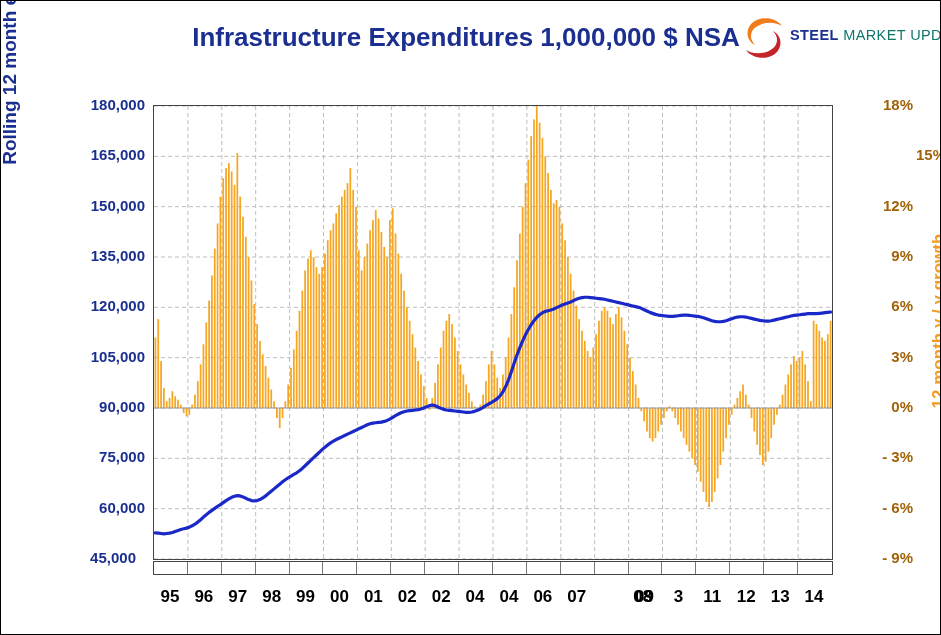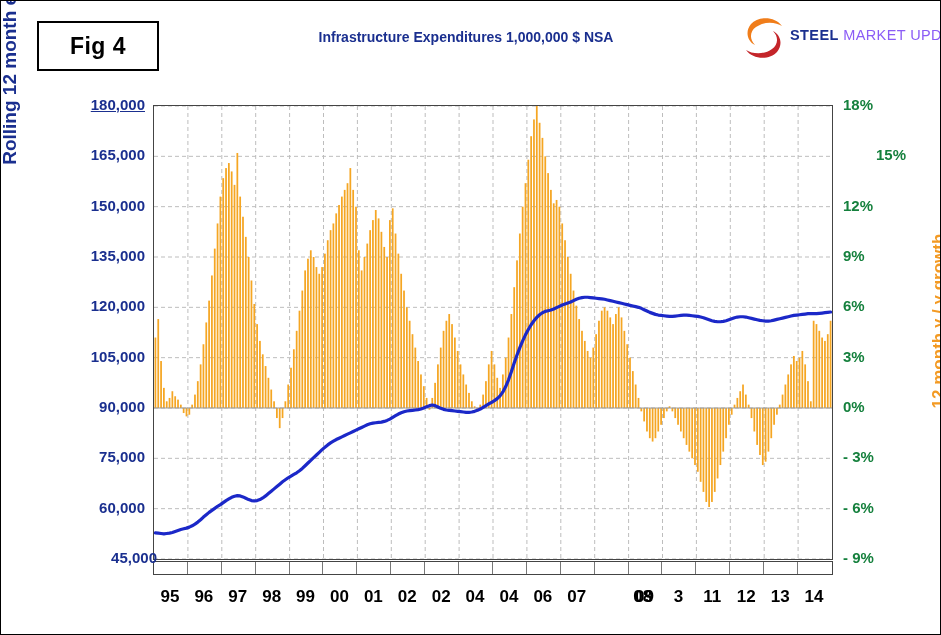--- a/index.html
+++ b/index.html
@@ -40,21 +40,21 @@
     letter-spacing: 0.5px;
   }
 
   .chart-title {
     position: absolute;
     left: 175px;
     top: 22px;
     width: 580px;
     text-align: center;
     color: #1a2f8f;
-    font-size: 14px;
+    font-size: 26px;
     font-weight: bold;
     line-height: 28px;
   }
 
   
   .logo {
     position: absolute;
     right: 8px;
     top: 14px;
     width: 190px;
@@ -62,21 +62,21 @@
   }
   .logo-text {
     position: absolute;
     left: 48px;
     top: 12px;
     font-size: 14.5px;
     letter-spacing: 0.4px;
     white-space: nowrap;
   }
   .logo-text .b { font-weight: bold; color: #1a2f8f; }
-  .logo-text .g { color: #8b5cf6; }
+  .logo-text .g { color: #0f766e; }
   .logo-swirl {
     position: absolute;
     left: 0px;
     top: 2px;
     width: 44px;
     height: 44px;
   }
 
   
   .y-left-title {
@@ -125,22 +125,22 @@
     font-size: 15px;
     font-weight: bold;
     white-space: nowrap;
   }
   .tick-left {
     color: #1a2f8f;
     text-align: right;
     width: 92px;
   }
   .tick-right {
-    color: #15803d;
-    text-align: left;
+    color: #a16207;
+    text-align: right;
     width: 70px;
   }
 
   
   #xband {
     position: absolute;
     left: 152px;
     top: 560px;
     width: 680px;
     height: 14px;
@@ -169,23 +169,20 @@
     font-size: 17px;
     font-weight: bold;
     color: #000000;
   }
 </style>
 </head>
 <body>
 
 <div id="page">
 
-  <div class="fig-box">
-    <span>Fig 4</span>
-  </div>
 
   <div class="chart-title">
     <div>Infrastructure Expenditures 1,000,000 $ NSA</div>
   </div>
 
   <div class="logo">
     <svg class="logo-swirl" viewBox="0 0 44 44">
       <path d="M40 9 C33 -1 16 -1 9 7 C3 14 5 24 13 28 C7 22 8 14 14 10 C22 4 34 5 40 9 Z" fill="#f07d1a"></path>
       <path d="M4 33 C11 43 28 43 35 35 C41 28 39 18 31 14 C37 20 36 28 30 32 C22 38 10 37 4 33 Z" fill="#c4252a"></path>
     </svg>
@@ -513,30 +510,30 @@
       <div class="xl" style="left: 406.8px; width: 33.9px;">07</div>
       <div class="xl" style="left: 440.7px; width: 33.9px; margin-left: 32px;">08</div>
       <div class="xl" style="left: 474.6px; width: 33.9px;">09</div>
       <div class="xl" style="left: 508.5px; width: 33.9px;">3</div>
       <div class="xl" style="left: 542.4px; width: 33.9px;">11</div>
       <div class="xl" style="left: 576.3px; width: 33.9px;">12</div>
       <div class="xl" style="left: 610.2px; width: 33.9px;">13</div>
       <div class="xl" style="left: 644.1px; width: 33.9px;">14</div>
     </div>
 
-<div class="tick tick-left" style="left: 52px; top: 95px; text-decoration: underline;">180,000</div>
+<div class="tick tick-left" style="left: 52px; top: 95px;">180,000</div>
     <div class="tick tick-left" style="left: 52px; top: 145.333px;">165,000</div>
     <div class="tick tick-left" style="left: 52px; top: 195.667px;">150,000</div>
     <div class="tick tick-left" style="left: 52px; top: 246px;">135,000</div>
     <div class="tick tick-left" style="left: 52px; top: 296.333px;">120,000</div>
     <div class="tick tick-left" style="left: 52px; top: 346.667px;">105,000</div>
     <div class="tick tick-left" style="left: 52px; top: 397px;">90,000</div>
     <div class="tick tick-left" style="left: 52px; top: 447.333px;">75,000</div>
     <div class="tick tick-left" style="left: 52px; top: 497.667px;">60,000</div>
-    <div class="tick tick-left" style="left: 64px; top: 548px;">45,000</div>
+    <div class="tick tick-left" style="left: 43px; top: 548px;">45,000</div>
     <div class="tick tick-right" style="left: 842px; top: 95px;">18%</div>
     <div class="tick tick-right" style="left: 875px; top: 145.333px;">15%</div>
     <div class="tick tick-right" style="left: 842px; top: 195.667px;">12%</div>
     <div class="tick tick-right" style="left: 842px; top: 246px;">9%</div>
     <div class="tick tick-right" style="left: 842px; top: 296.333px;">6%</div>
     <div class="tick tick-right" style="left: 842px; top: 346.667px;">3%</div>
     <div class="tick tick-right" style="left: 842px; top: 397px;">0%</div>
     <div class="tick tick-right" style="left: 842px; top: 447.333px;">- 3%</div>
     <div class="tick tick-right" style="left: 842px; top: 497.667px;">- 6%</div>
     <div class="tick tick-right" style="left: 842px; top: 548px;">- 9%</div>

